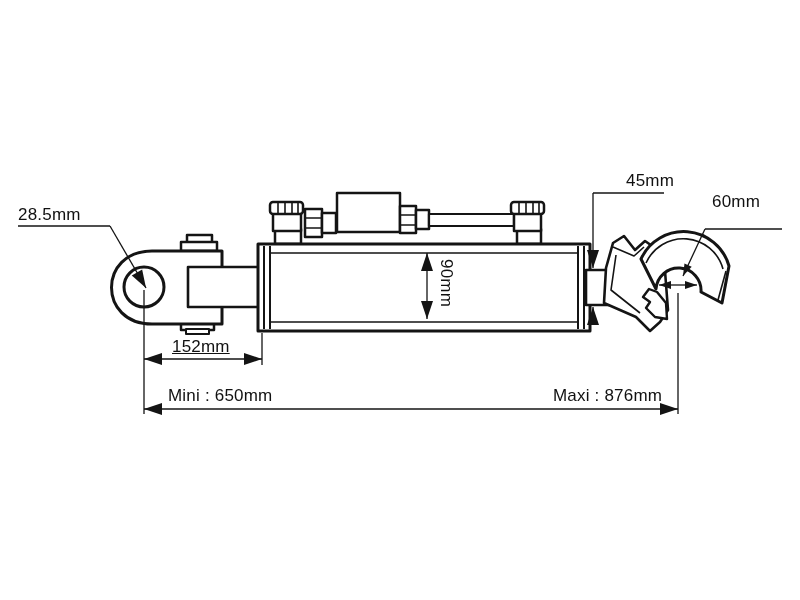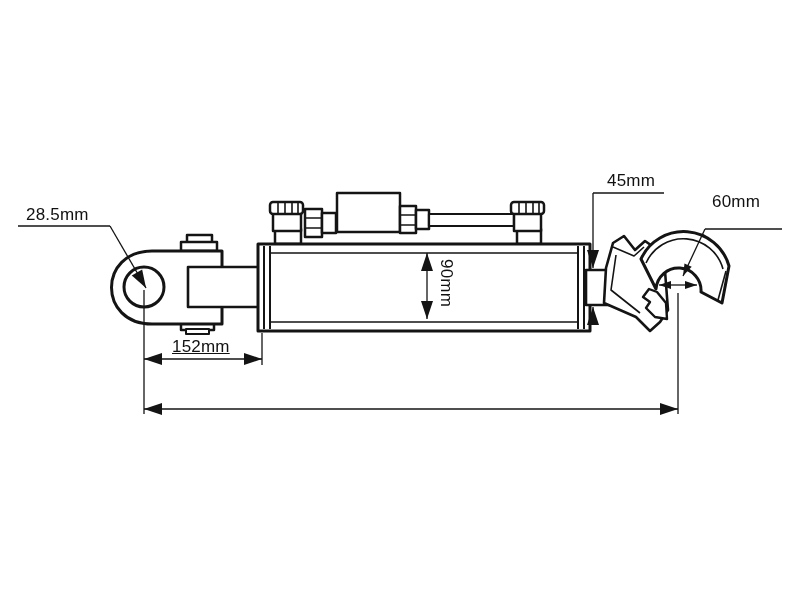--- a/index.html
+++ b/index.html
@@ -111,24 +111,26 @@
         <path d="M 705 229 H 782"></path>
         <path d="M 705 229 L 683 276" marker-end="url(#arrS)"></path>
         <path d="M 677 285 L 659 285" marker-end="url(#arrS)"></path>
         <path d="M 677 285 L 697 285" marker-end="url(#arrS)"></path>
       </g>
 
       <path d="M 427 253 V 319" marker-start="url(#arr)" marker-end="url(#arr)"></path>
     </g>
   </svg>
 
-  <div class="dim-label" style="left:18px;top:205px;margin-left:8px;">28.5mm</div>
+  <div class="dim-label" style="left:18px;top:205px;">28.5mm</div>
 
-  <div class="dim-label" style="left:607px;top:171px;">45mm</div>
+  <div class="dim-label" style="left:626px;top:171px;">45mm</div>
 
   <div class="dim-label" style="left:712px;top:192px;">60mm</div>
 
   <div class="dim-label rot90" style="left:456px;top:259px;">90mm</div>
 
   <div class="dim-label" style="left:172px;top:337px;text-decoration:underline;">152mm</div>
 
+  <div class="dim-label" style="left:168px;top:386px;">Mini : 650mm</div>
 
+  <div class="dim-label" style="left:553px;top:386px;">Maxi : 876mm</div>
 </div>
 
 </body></html>

